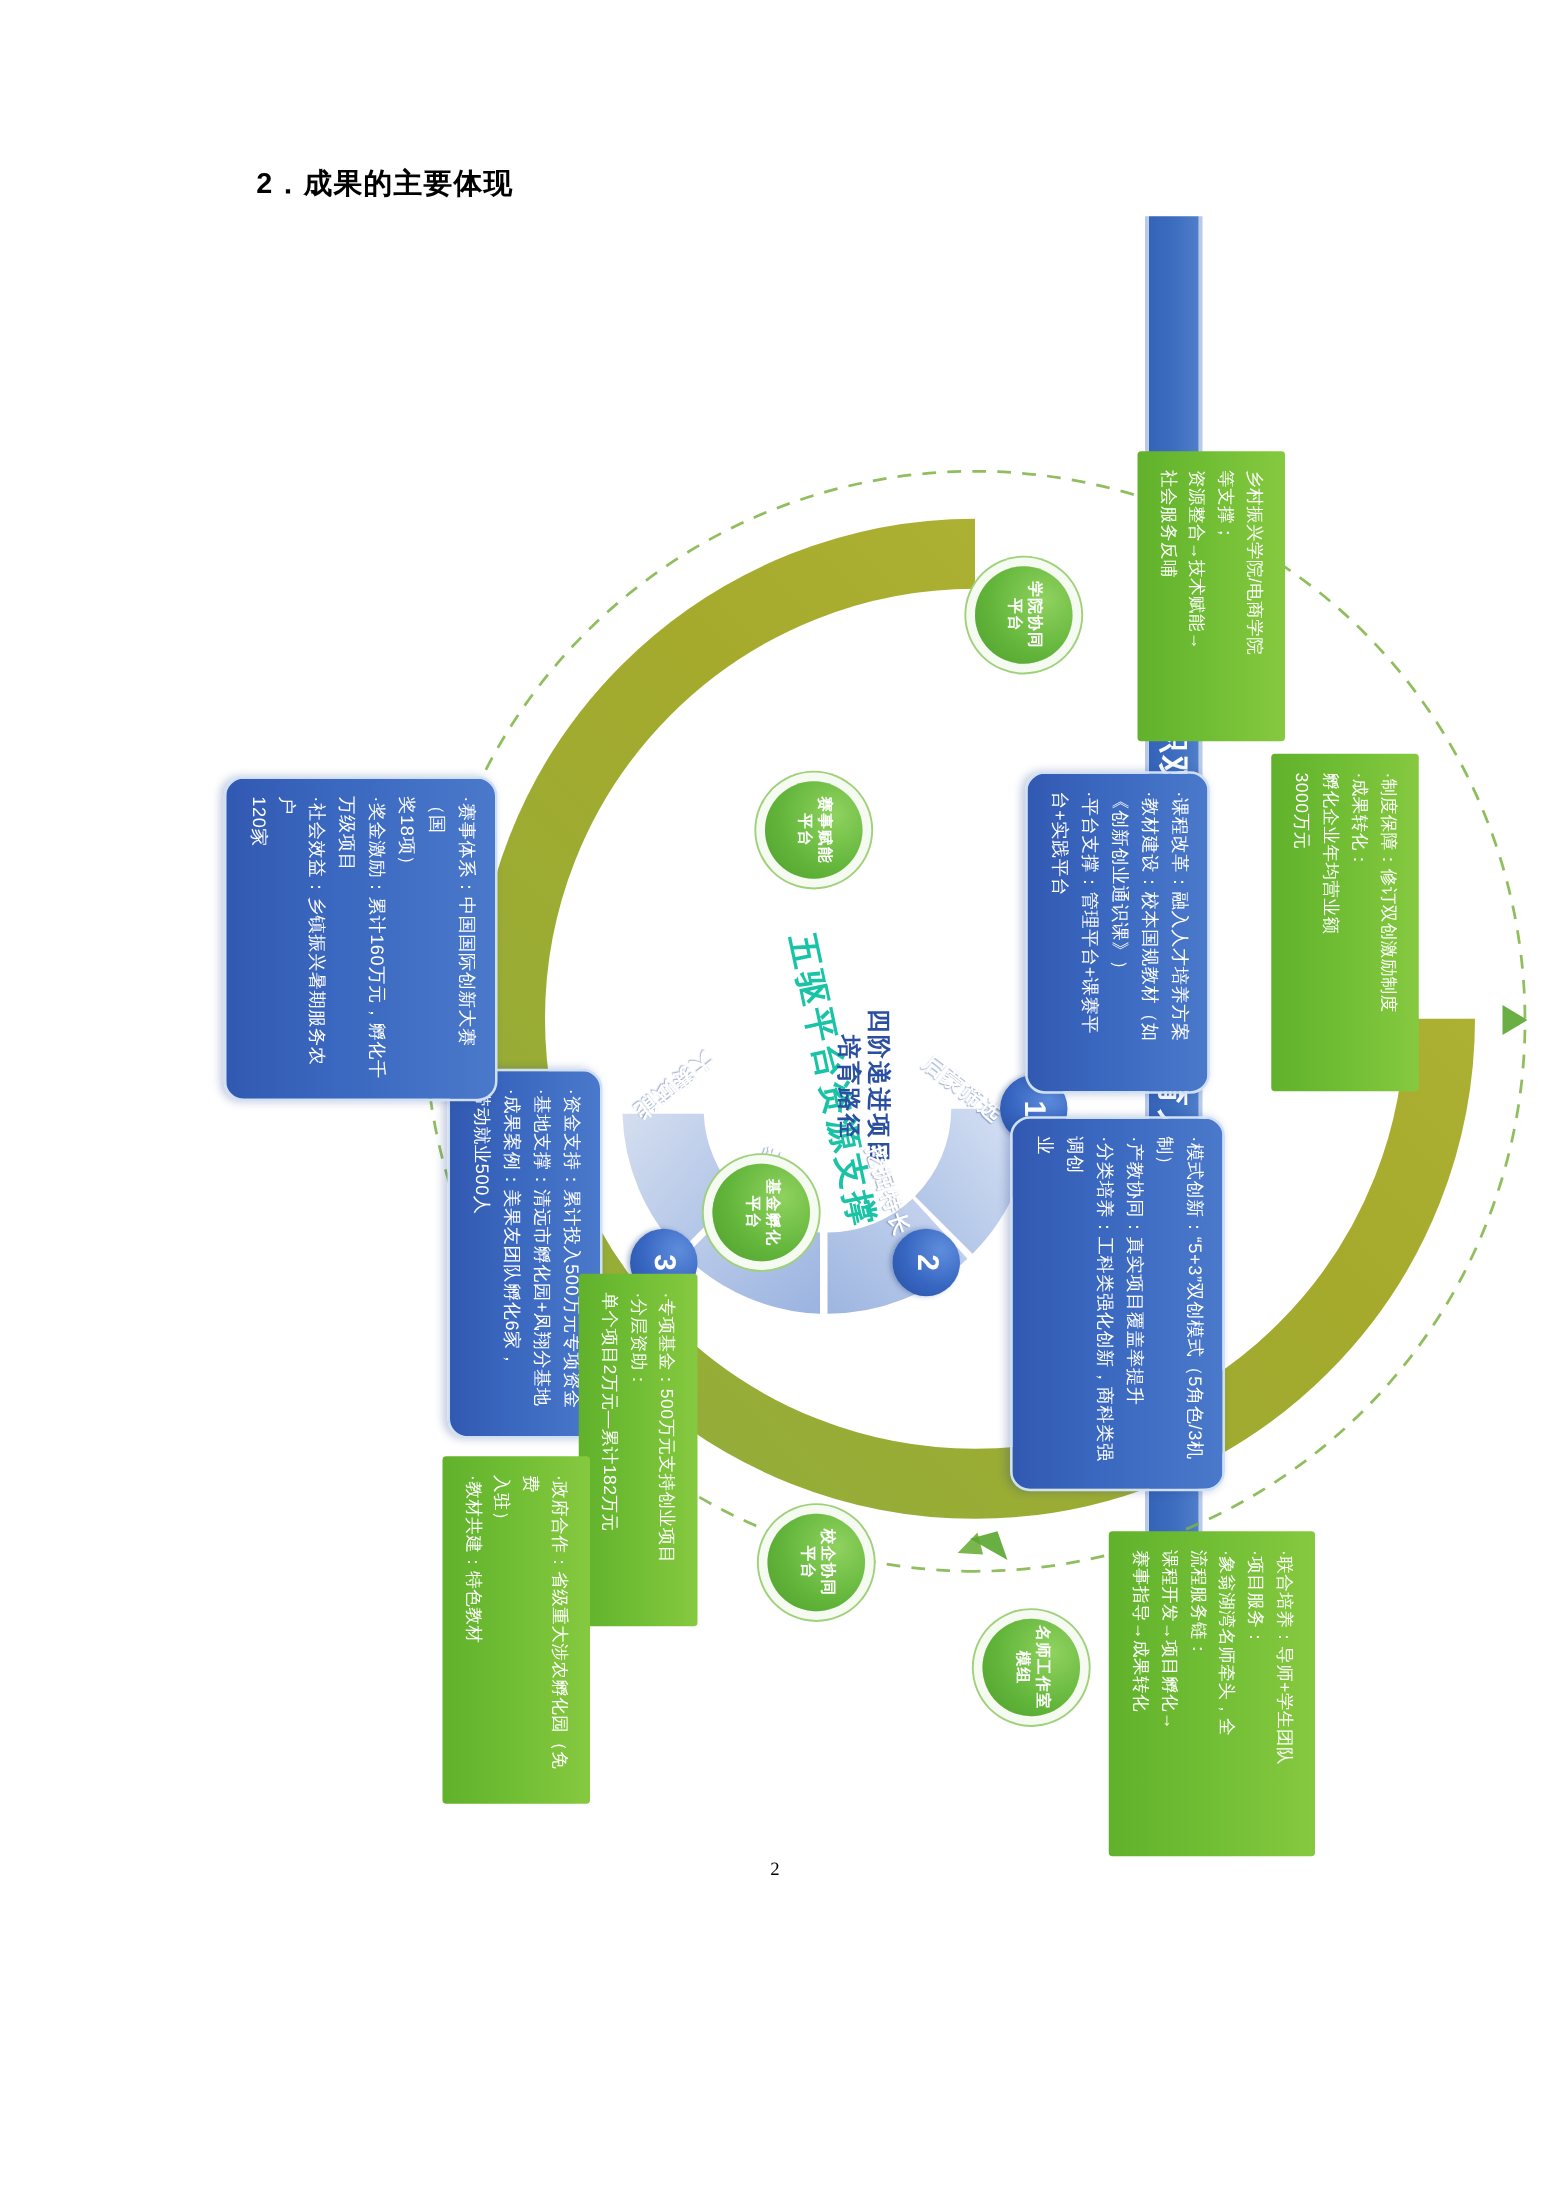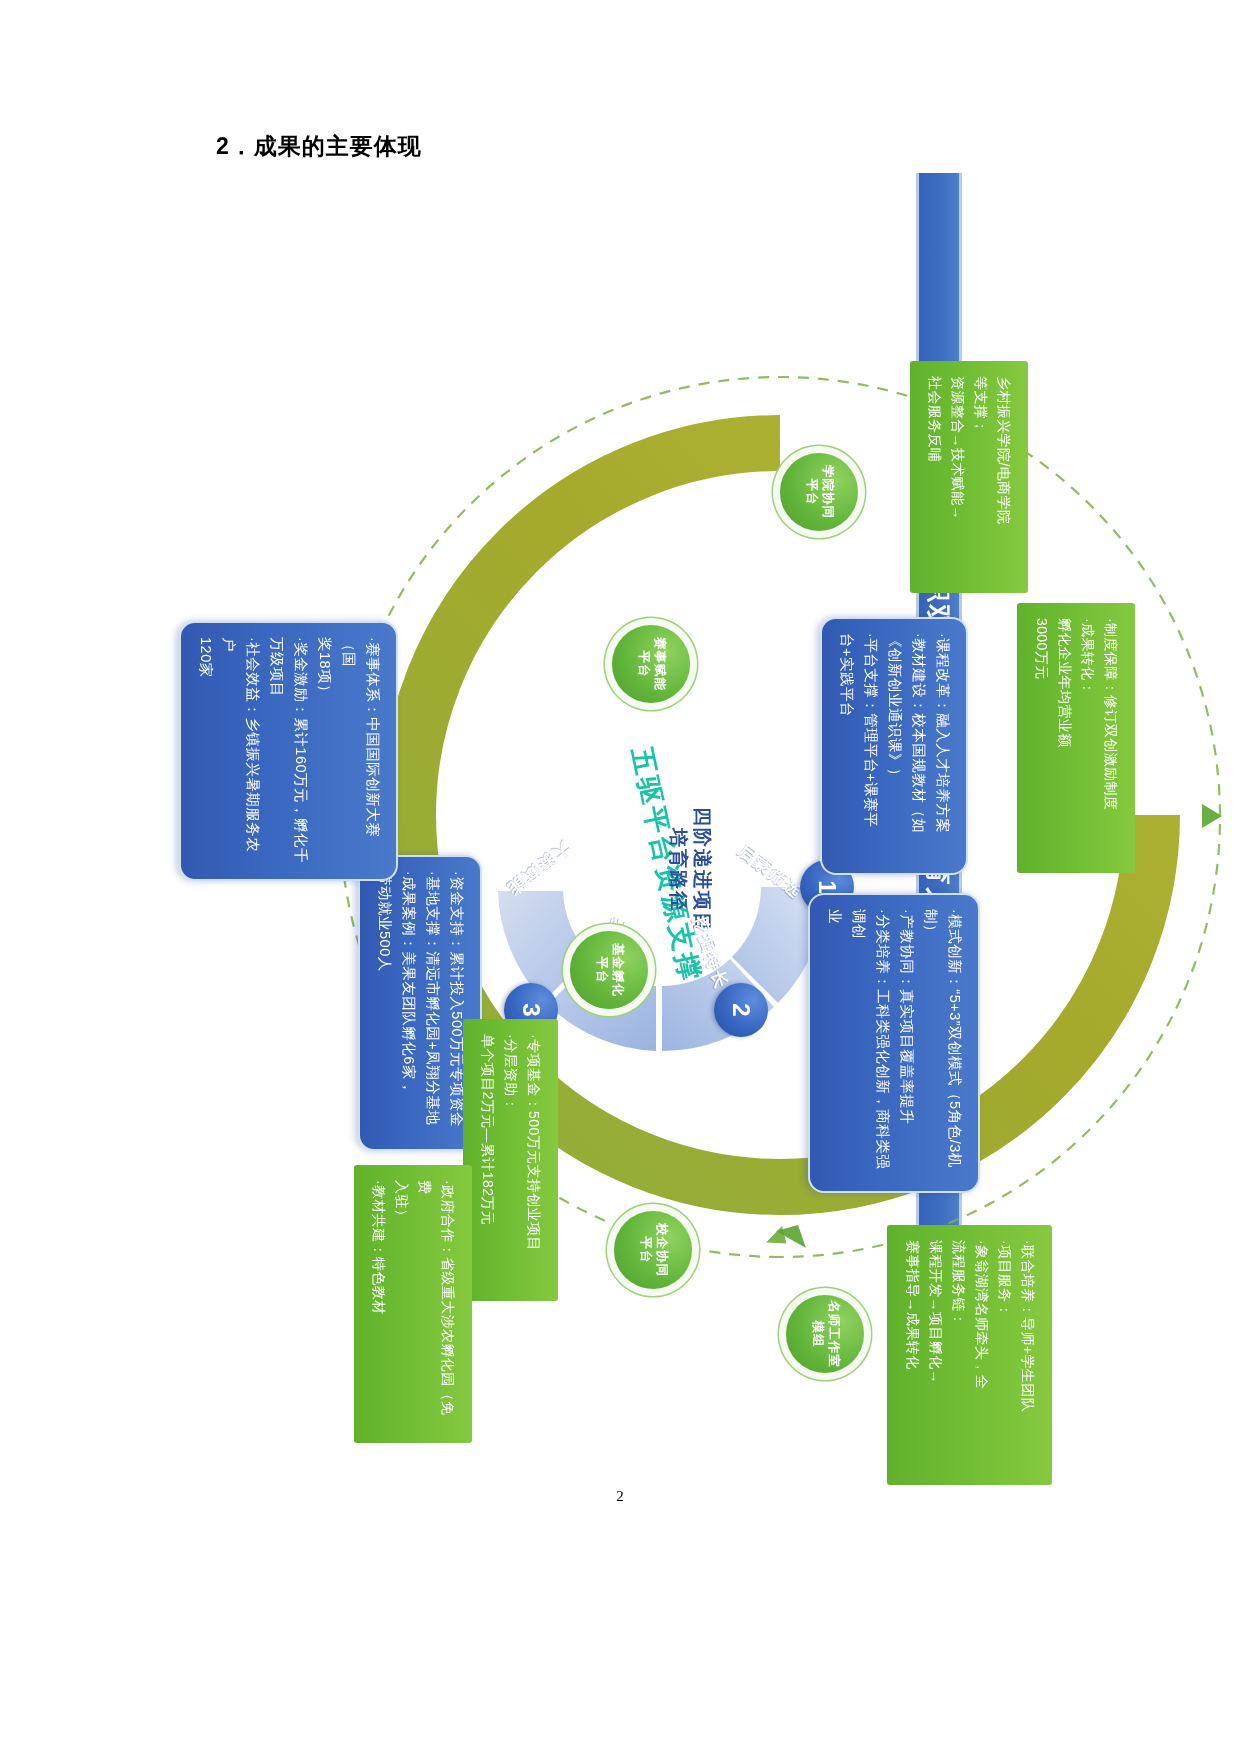--- a/index.html
+++ b/index.html
@@ -2,21 +2,21 @@
 <html><head>
 <meta charset="utf-8">
 <style>
   html,body{margin:0;padding:0;background:#fff;}
   body{width:1240px;height:1754px;font-family:"Liberation Serif",serif;position:relative;overflow:hidden;}
 
   .page{position:absolute;inset:0;background:#ffffff;}
 
   
   .heading{
-    position:absolute;left:216px;top:131px;
+    position:absolute;left:205px;top:131px;
     font-family:"Liberation Sans",sans-serif;
     font-size:23px;font-weight:bold;color:#000;letter-spacing:1px;
     white-space:nowrap;
   }
 
   
   .figure{
     position:absolute;left:200px;top:165px;width:790px;height:1190px;
   }
 

